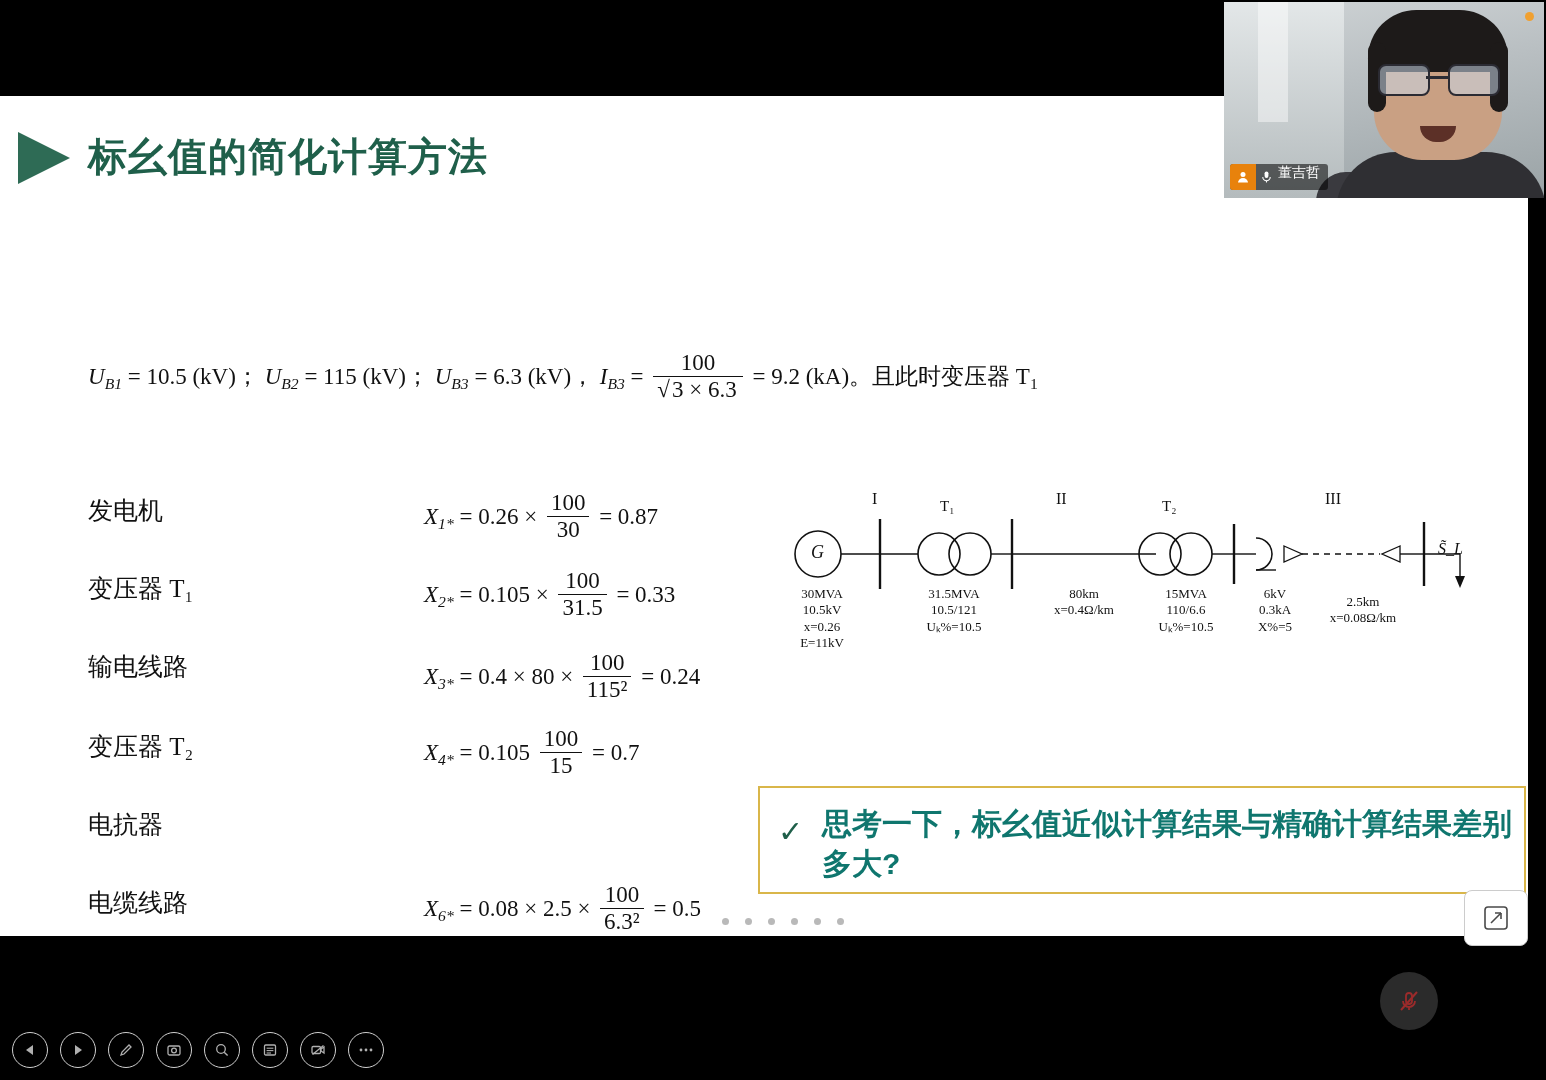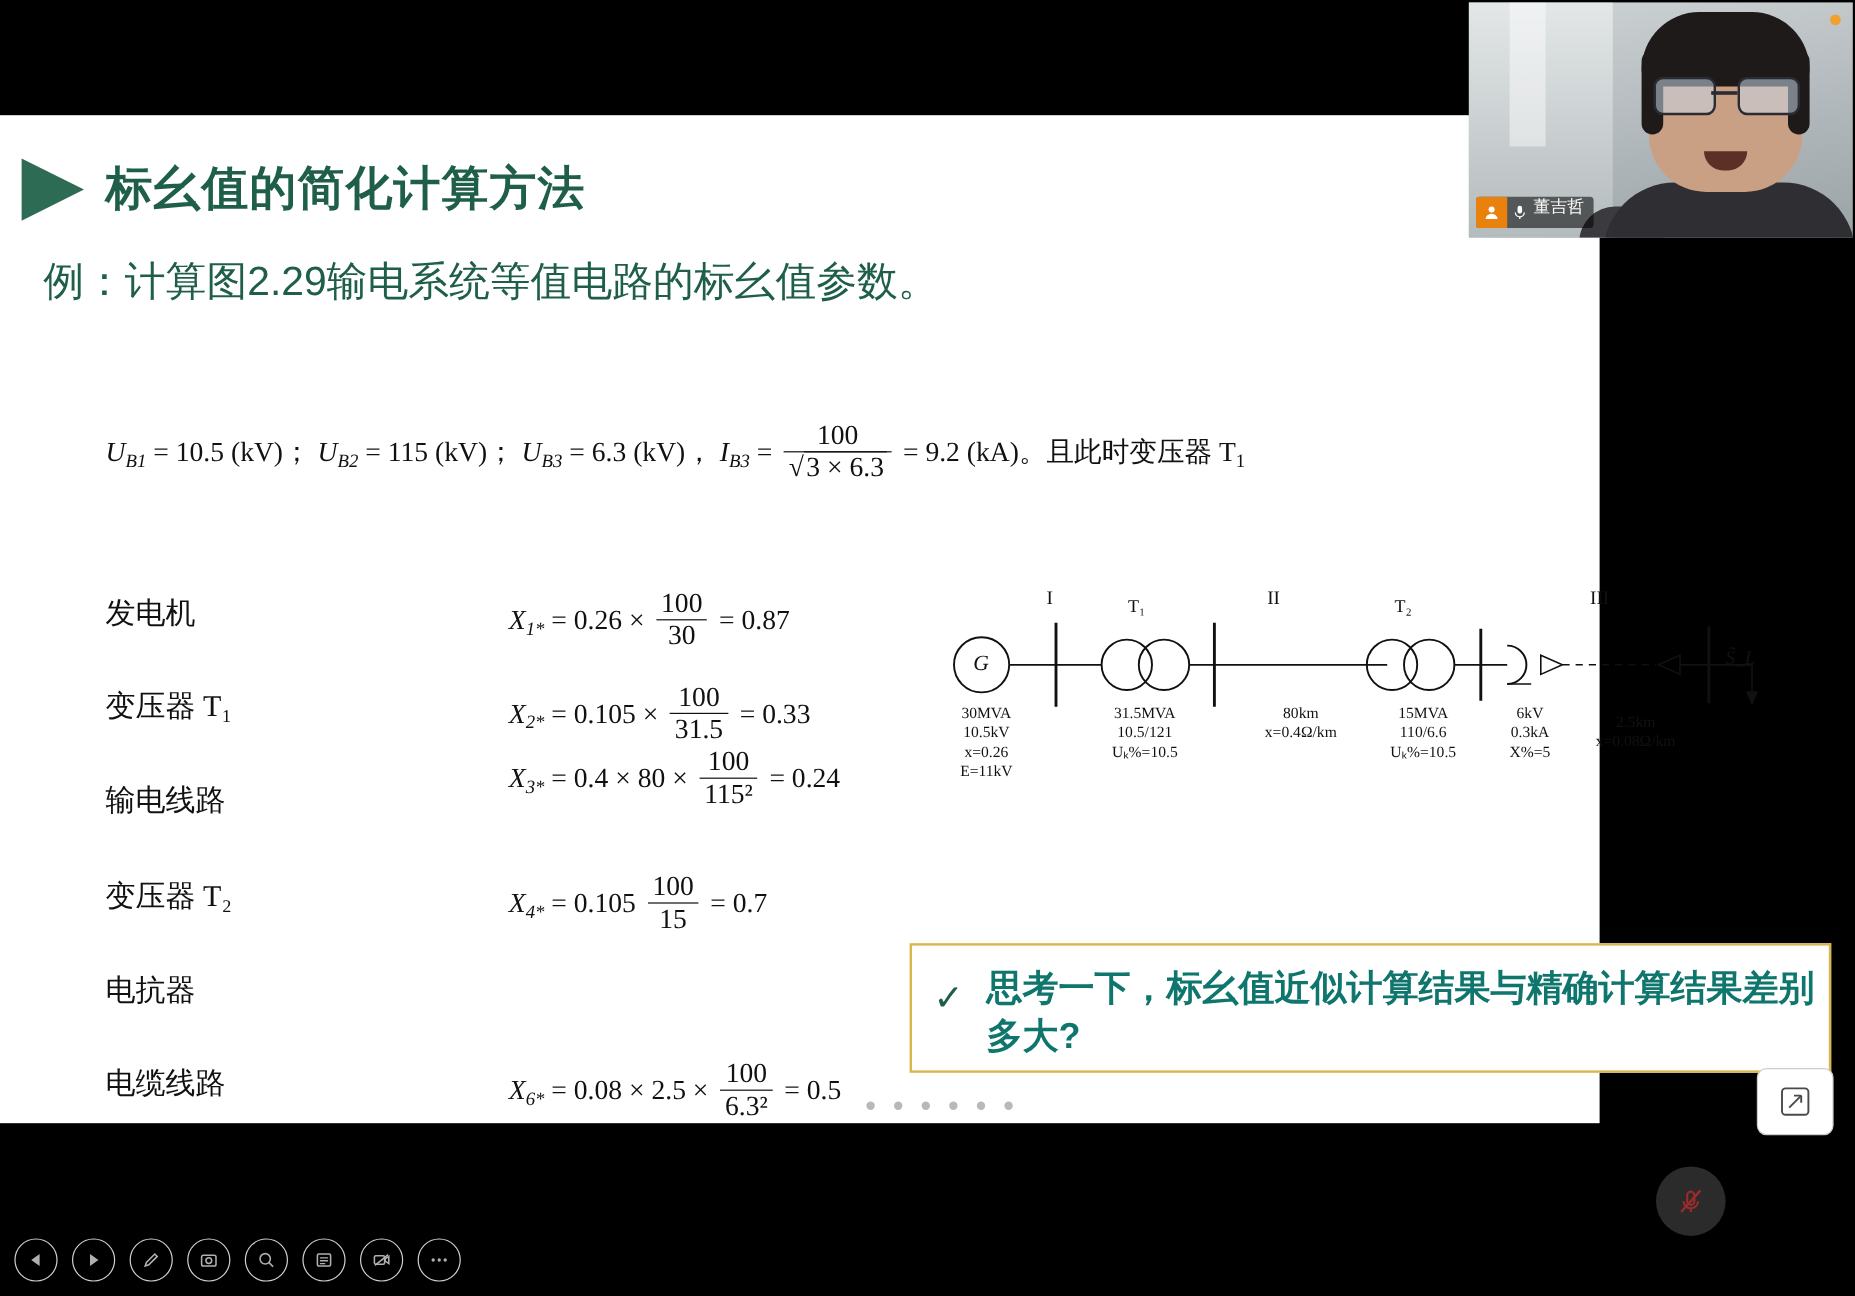--- a/index.html
+++ b/index.html
@@ -19,24 +19,23 @@
     left: 0; top: 0;
     width: 1546px;
     height: 1080px;
     background: #000;
   }
   
   .slide {
     position: absolute;
     left: 0;
     top: 96px;
-    width: 1321px;
+    width: 1528px;
     height: 840px;
     background: #ffffff;
-    padding-left: 12px;
   }
   .slide-inner {
     position: absolute;
     left: 0; top: 0;
     width: 1546px;
     height: 840px;
   }
 
   
   .title-arrow {
@@ -382,21 +381,20 @@
 </head>
 <body>
 
 <div class="stage">
 
   <div class="slide">
     <div class="slide-inner">
 
       <div class="title-arrow"></div>
       <div class="slide-title">标幺值的简化计算方法</div>
-      <div class="example-line">例：计算图2.29输电系统等值电路的标幺值参数。</div>
 
 
       <div class="para p2">
         <span class="it">U</span><span class="sub it">B1</span><span> = 10.5 (kV)；</span>
         <span class="it">U</span><span class="sub it">B2</span><span> = 115 (kV)；</span>
         <span class="it">U</span><span class="sub it">B3</span><span> = 6.3 (kV)，</span>
         <span class="it">I</span><span class="sub it">B3</span><span> = </span><span class="frac"><span class="num">100</span><span class="den"><span>√</span><span class="sqrt">3 × 6.3</span></span></span><span> = 9.2 (kA)。且此时变压器 T</span><span class="sub">1</span>
       </div>
 
 
@@ -404,21 +402,21 @@
       <div class="row-eq" style="top:396px">
         <span class="it">X</span><span class="sub it">1*</span><span> = 0.26 × </span><span class="frac"><span class="num">100</span><span class="den">30</span></span><span> = 0.87</span>
       </div>
 
       <div class="row-label" style="top:476px">变压器 T₁</div>
       <div class="row-eq" style="top:474px">
         <span class="it">X</span><span class="sub it">2*</span><span> = 0.105 × </span><span class="frac"><span class="num">100</span><span class="den">31.5</span></span><span> = 0.33</span>
       </div>
 
       <div class="row-label" style="top:554px">输电线路</div>
-      <div class="row-eq" style="top:528px">
+      <div class="row-eq" style="top:556px">
         <span class="it">X</span><span class="sub it">3*</span><span> = 0.4 × 80 × </span><span class="frac"><span class="num">100</span><span class="den">115²</span></span><span> = 0.24</span>
       </div>
 
       <div class="row-label" style="top:634px">变压器 T₂</div>
       <div class="row-eq" style="top:632px">
         <span class="it">X</span><span class="sub it">4*</span><span> = 0.105 </span><span class="frac"><span class="num">100</span><span class="den">15</span></span><span> = 0.7</span>
       </div>
 
       <div class="row-label" style="top:712px">电抗器</div>
 

